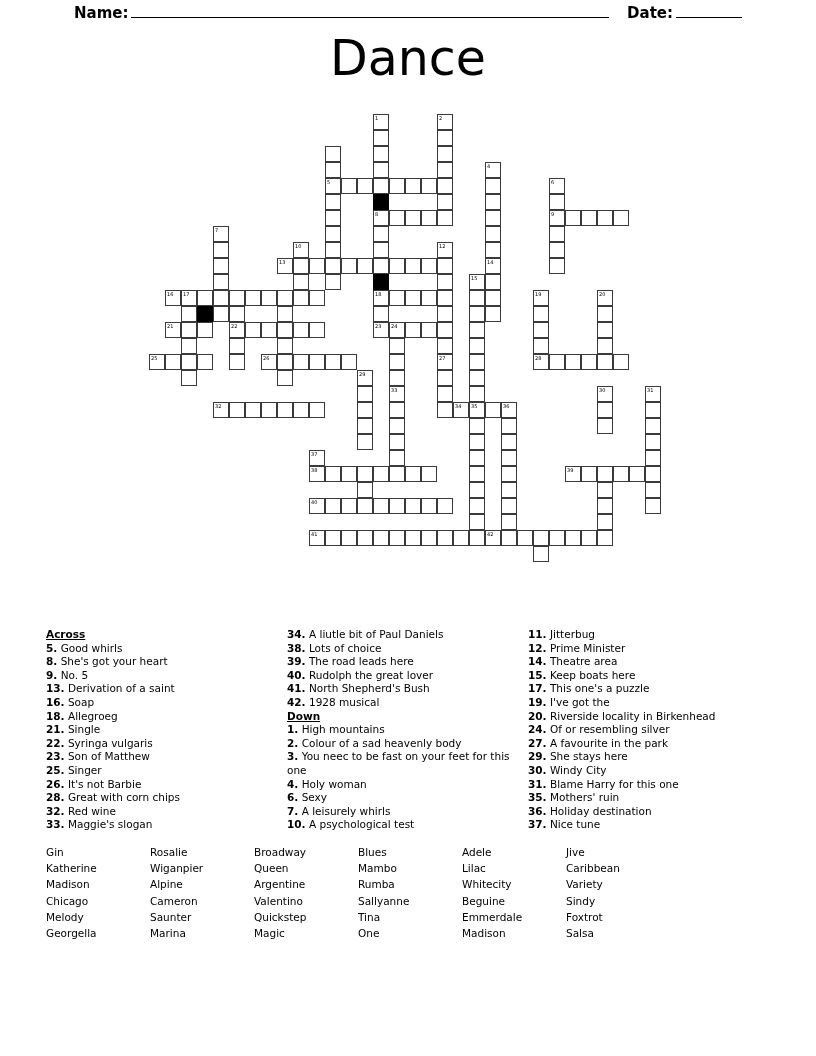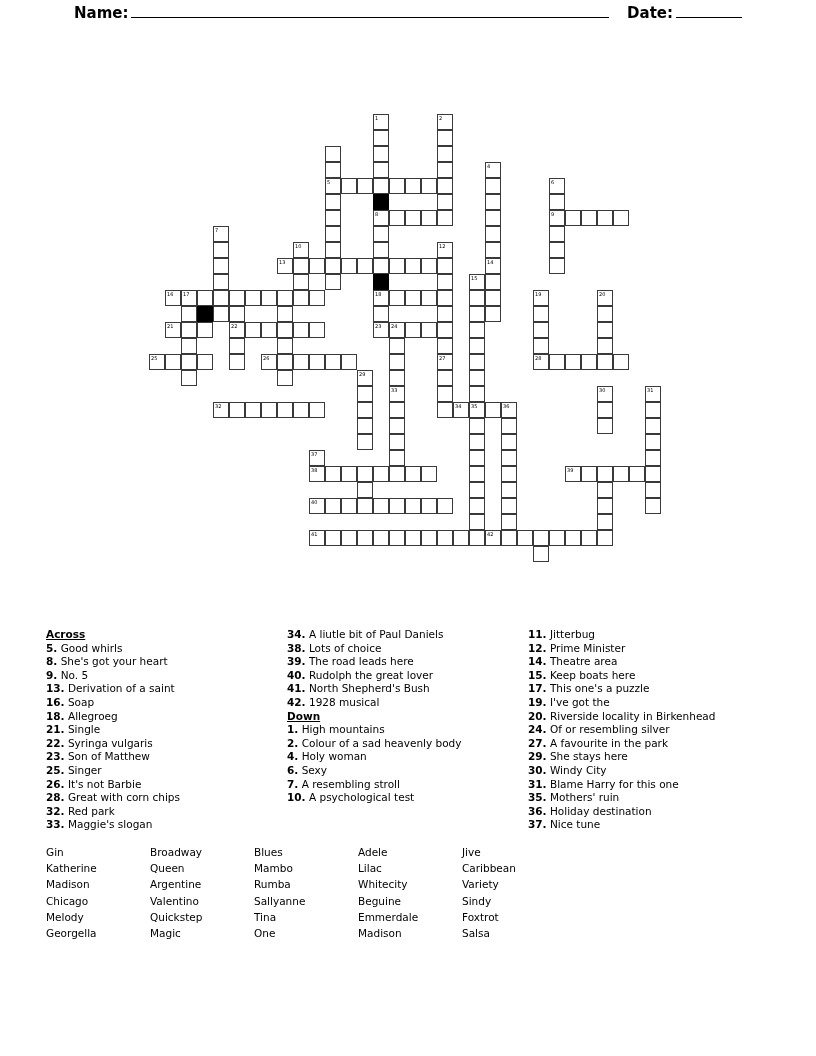--- a/index.html
+++ b/index.html
@@ -123,20 +123,21 @@
 
 <div class="page">
 
   <div class="header">
     <span class="hdr-label">Name:</span>
     <span class="hdr-rule rule-name"></span>
     <span class="hdr-label hdr-date">Date:</span>
     <span class="hdr-rule rule-date"></span>
   </div>
 
+  <div class="title">Dance</div>
 
   <div class="grid-wrap">
     <div class="xgrid" id="xgrid">
         <div class="cell" style="left: 224px; top: 0px;">
           <span class="num">1</span>
         </div>
         <div class="cell" style="left: 288px; top: 0px;">
           <span class="num">2</span>
         </div>
         <div class="cell" style="left: 224px; top: 16px;"></div>
@@ -471,36 +472,37 @@
         <span class="clue"><b>9.</b><span> No. 5</span></span>
         <span class="clue"><b>13.</b><span> Derivation of a saint</span></span>
         <span class="clue"><b>16.</b><span> Soap</span></span>
         <span class="clue"><b>18.</b><span> Allegroeg</span></span>
         <span class="clue"><b>21.</b><span> Single</span></span>
         <span class="clue"><b>22.</b><span> Syringa vulgaris</span></span>
         <span class="clue"><b>23.</b><span> Son of Matthew</span></span>
         <span class="clue"><b>25.</b><span> Singer</span></span>
         <span class="clue"><b>26.</b><span> It's not Barbie</span></span>
         <span class="clue"><b>28.</b><span> Great with corn chips</span></span>
-        <span class="clue"><b>32.</b><span> Red park</span></span>
+        <span class="clue"><b>32.</b><span> Red wine</span></span>
         <span class="clue"><b>33.</b><span> Maggie's slogan</span></span>
       </div>
     <div class="clue-col c2" id="clue-col-2">
         <span class="clue"><b>34.</b><span> A liutle bit of Paul Daniels</span></span>
         <span class="clue"><b>38.</b><span> Lots of choice</span></span>
         <span class="clue"><b>39.</b><span> The road leads here</span></span>
         <span class="clue"><b>40.</b><span> Rudolph the great lover</span></span>
         <span class="clue"><b>41.</b><span> North Shepherd's Bush</span></span>
         <span class="clue"><b>42.</b><span> 1928 musical</span></span>
         <span class="clue-head">Down</span>
         <span class="clue"><b>1.</b><span> High mountains</span></span>
         <span class="clue"><b>2.</b><span> Colour of a sad heavenly body</span></span>
+        <span class="clue"><b>3.</b><span> You neec to be fast on your feet for this one</span></span>
         <span class="clue"><b>4.</b><span> Holy woman</span></span>
         <span class="clue"><b>6.</b><span> Sexy</span></span>
-        <span class="clue"><b>7.</b><span> A resembling stroll</span></span>
+        <span class="clue"><b>7.</b><span> A leisurely whirls</span></span>
         <span class="clue"><b>10.</b><span> A psychological test</span></span>
       </div>
     <div class="clue-col c3" id="clue-col-3">
         <span class="clue"><b>11.</b><span> Jitterbug</span></span>
         <span class="clue"><b>12.</b><span> Prime Minister</span></span>
         <span class="clue"><b>14.</b><span> Theatre area</span></span>
         <span class="clue"><b>15.</b><span> Keep boats here</span></span>
         <span class="clue"><b>17.</b><span> This one's a puzzle</span></span>
         <span class="clue"><b>19.</b><span> I've got the</span></span>
         <span class="clue"><b>20.</b><span> Riverside locality in Birkenhead</span></span>
@@ -519,20 +521,28 @@
     <div class="wb-cols" id="wb-cols">
         <div class="wb-col">
           <span class="wb-word">Gin</span>
           <span class="wb-word">Katherine</span>
           <span class="wb-word">Madison</span>
           <span class="wb-word">Chicago</span>
           <span class="wb-word">Melody</span>
           <span class="wb-word">Georgella</span>
         </div>
         <div class="wb-col">
+          <span class="wb-word">Rosalie</span>
+          <span class="wb-word">Wiganpier</span>
+          <span class="wb-word">Alpine</span>
+          <span class="wb-word">Cameron</span>
+          <span class="wb-word">Saunter</span>
+          <span class="wb-word">Marina</span>
+        </div>
+        <div class="wb-col">
           <span class="wb-word">Broadway</span>
           <span class="wb-word">Queen</span>
           <span class="wb-word">Argentine</span>
           <span class="wb-word">Valentino</span>
           <span class="wb-word">Quickstep</span>
           <span class="wb-word">Magic</span>
         </div>
         <div class="wb-col">
           <span class="wb-word">Blues</span>
           <span class="wb-word">Mambo</span>

